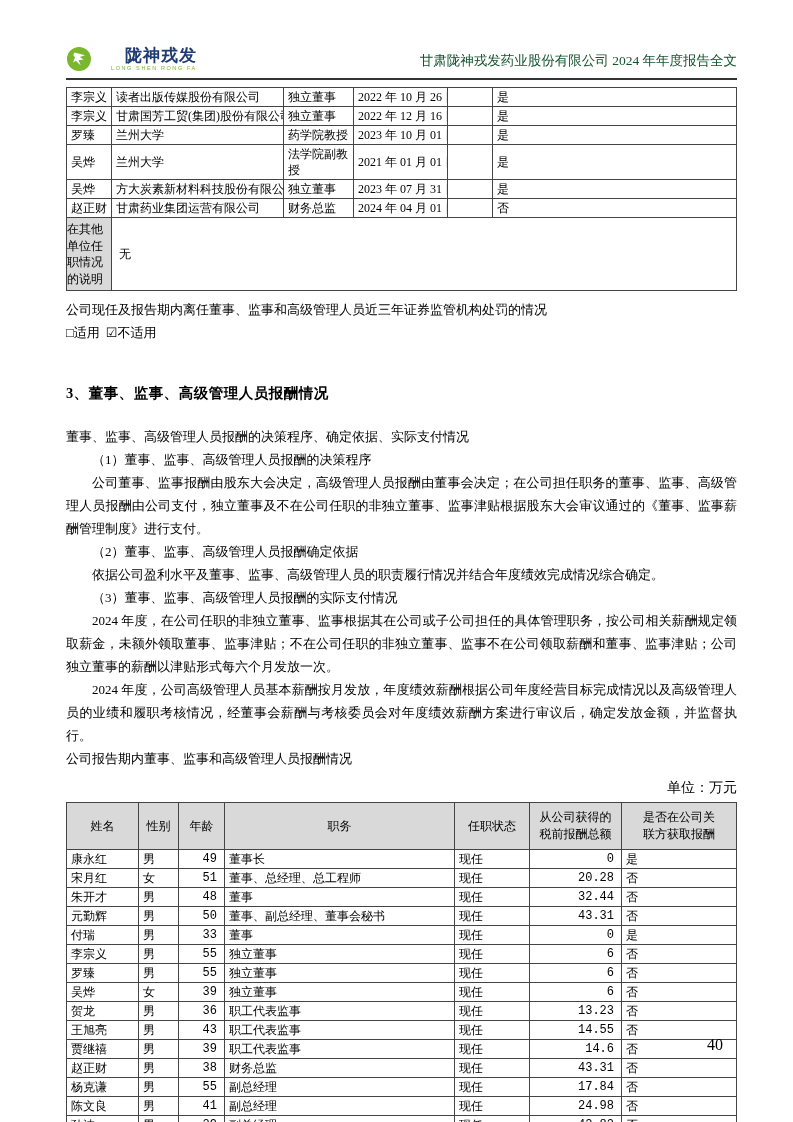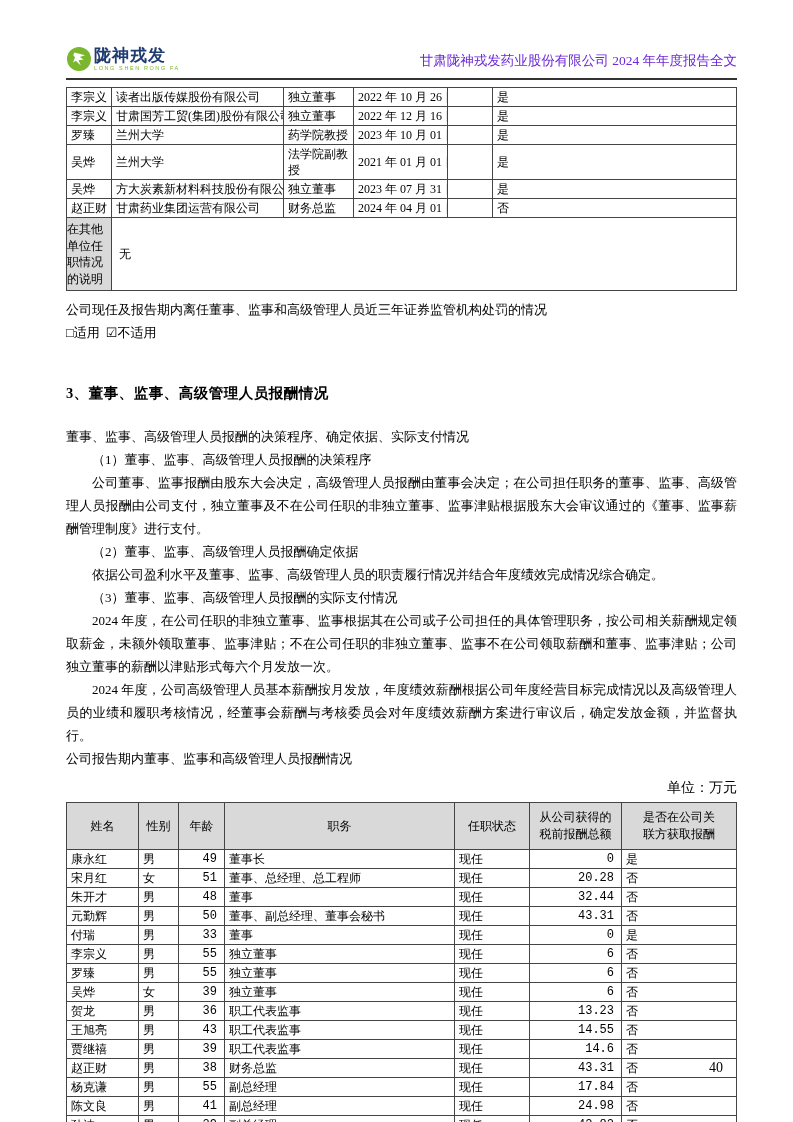--- a/index.html
+++ b/index.html
@@ -20,32 +20,32 @@
   }
   .page{
     padding:46px 56px 0 66px;
   }
   
   .hdr{
     display:flex;align-items:flex-end;justify-content:space-between;
     padding-bottom:6px;
     border-bottom:2.5px solid var(--rule);
   }
-  .logo{display:flex;align-items:center;gap:2px;}
+  .logo{display:flex;align-items:center;gap:19px;text-align:right;}
   .logo svg{display:block;}
   .logo-txt{display:flex;flex-direction:column;line-height:1;}
   .logo-name{
     font-family:"Liberation Sans","DejaVu Sans",sans-serif;
     font-weight:bold;font-size:17px;color:var(--brand-blue);letter-spacing:1px;
   }
   .logo-sub{
     font-family:"Liberation Sans","DejaVu Sans",sans-serif;
     font-size:5.5px;color:var(--brand-green);letter-spacing:1.6px;margin-top:2px;
   }
-  .hdr-title{font-size:13.5px;color:#6d28d9;padding-bottom:2px;}
+  .hdr-title{font-size:13.5px;color:#14532d;padding-bottom:2px;}
   
   table{border-collapse:collapse;width:100%;table-layout:fixed;font-size:12px;}
   td,th{border:1px solid var(--border);padding:1px 4px;vertical-align:middle;line-height:16px;}
   .toptab{margin-top:7px;}
   .toptab td{height:19px;}
   .toptab td:nth-child(2),.toptab td:nth-child(4){white-space:nowrap;overflow:hidden;}
   .toptab .note-label{
     background:var(--cell-gray);
     width:45px;line-height:16.5px;padding:3px 0;
   }
@@ -71,22 +71,21 @@
     background:var(--cell-gray);
     font-weight:normal;text-align:center;
     white-space:pre-line;
     padding:6px 2px;line-height:17px;
   }
   .paytab td{height:19px;white-space:nowrap;overflow:hidden;}
   .paytab td:nth-child(3),.paytab td:nth-child(6){text-align:right;padding-right:7px;font-family:Liberation Mono, monospace;}
   
   .pageno{
     position:absolute;right:70px;top:1036px;
-    font-size:14px;
-    margin-top:24px;
+    font-size:16px;
   }
 </style>
 </head>
 <body>
 
 <div class="page">
 
   <div class="hdr">
     <div class="logo">
       <span>

